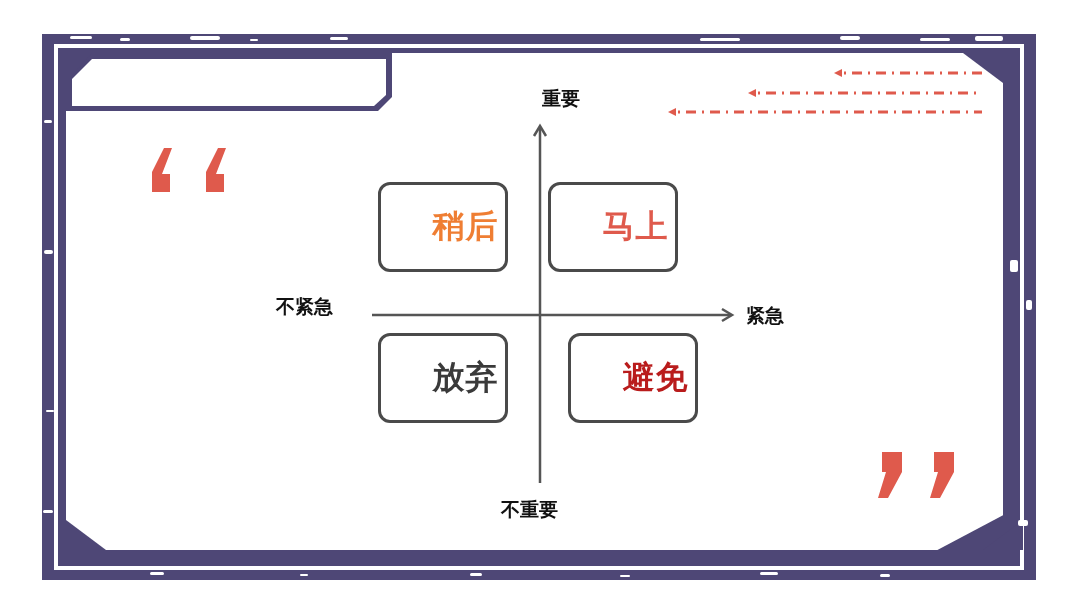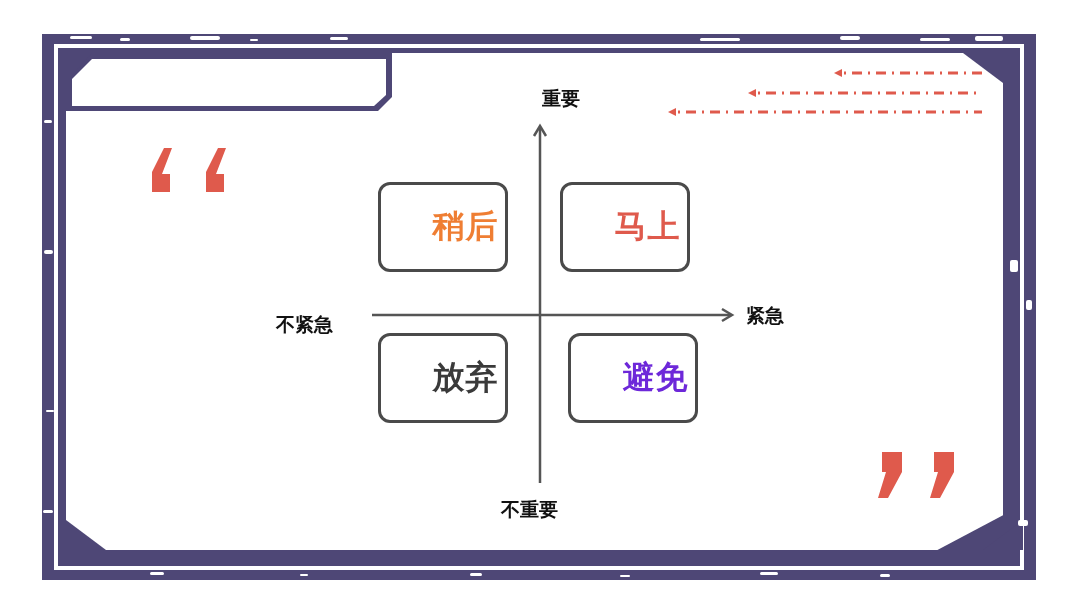--- a/index.html
+++ b/index.html
@@ -107,27 +107,27 @@
 
   <line x1="540" y1="128" x2="540" y2="483" stroke="#555555" stroke-width="2.5"></line>
   <polyline points="534,136 540,126 546,136" fill="none" stroke="#555555" stroke-width="2.5"></polyline>
 
   <line x1="372" y1="315" x2="730" y2="315" stroke="#555555" stroke-width="2.5"></line>
   <polyline points="722,309 732,315 722,321" fill="none" stroke="#555555" stroke-width="2.5"></polyline>
 </svg>
 
 <div class="axis-label" style="left:542px;top:86px;">重要</div>
 <div class="axis-label" style="left:501px;top:497px;">不重要</div>
-<div class="axis-label" style="left:276px;top:312px;">不紧急</div>
+<div class="axis-label" style="left:276px;top:294px;">不紧急</div>
 <div class="axis-label" style="left:746px;top:303px;text-align:right;">紧急</div>
 
 <div class="quad" style="left:378px;top:182px;">
   <span style="color:#ef7e33;">稍后</span>
 </div>
-<div class="quad" style="left:560px;top:182px;">
+<div class="quad" style="left:548px;top:182px;">
   <span style="color:#df5a4c;">马上</span>
 </div>
 <div class="quad" style="left:378px;top:333px;justify-content:center;">
   <span style="color:#3a3a3a;">放弃</span>
 </div>
 <div class="quad" style="left:568px;top:333px;">
-  <span style="color:#6d28d9;">避免</span>
+  <span style="color:#b91c1c;">避免</span>
 </div>
 
 </body></html>

